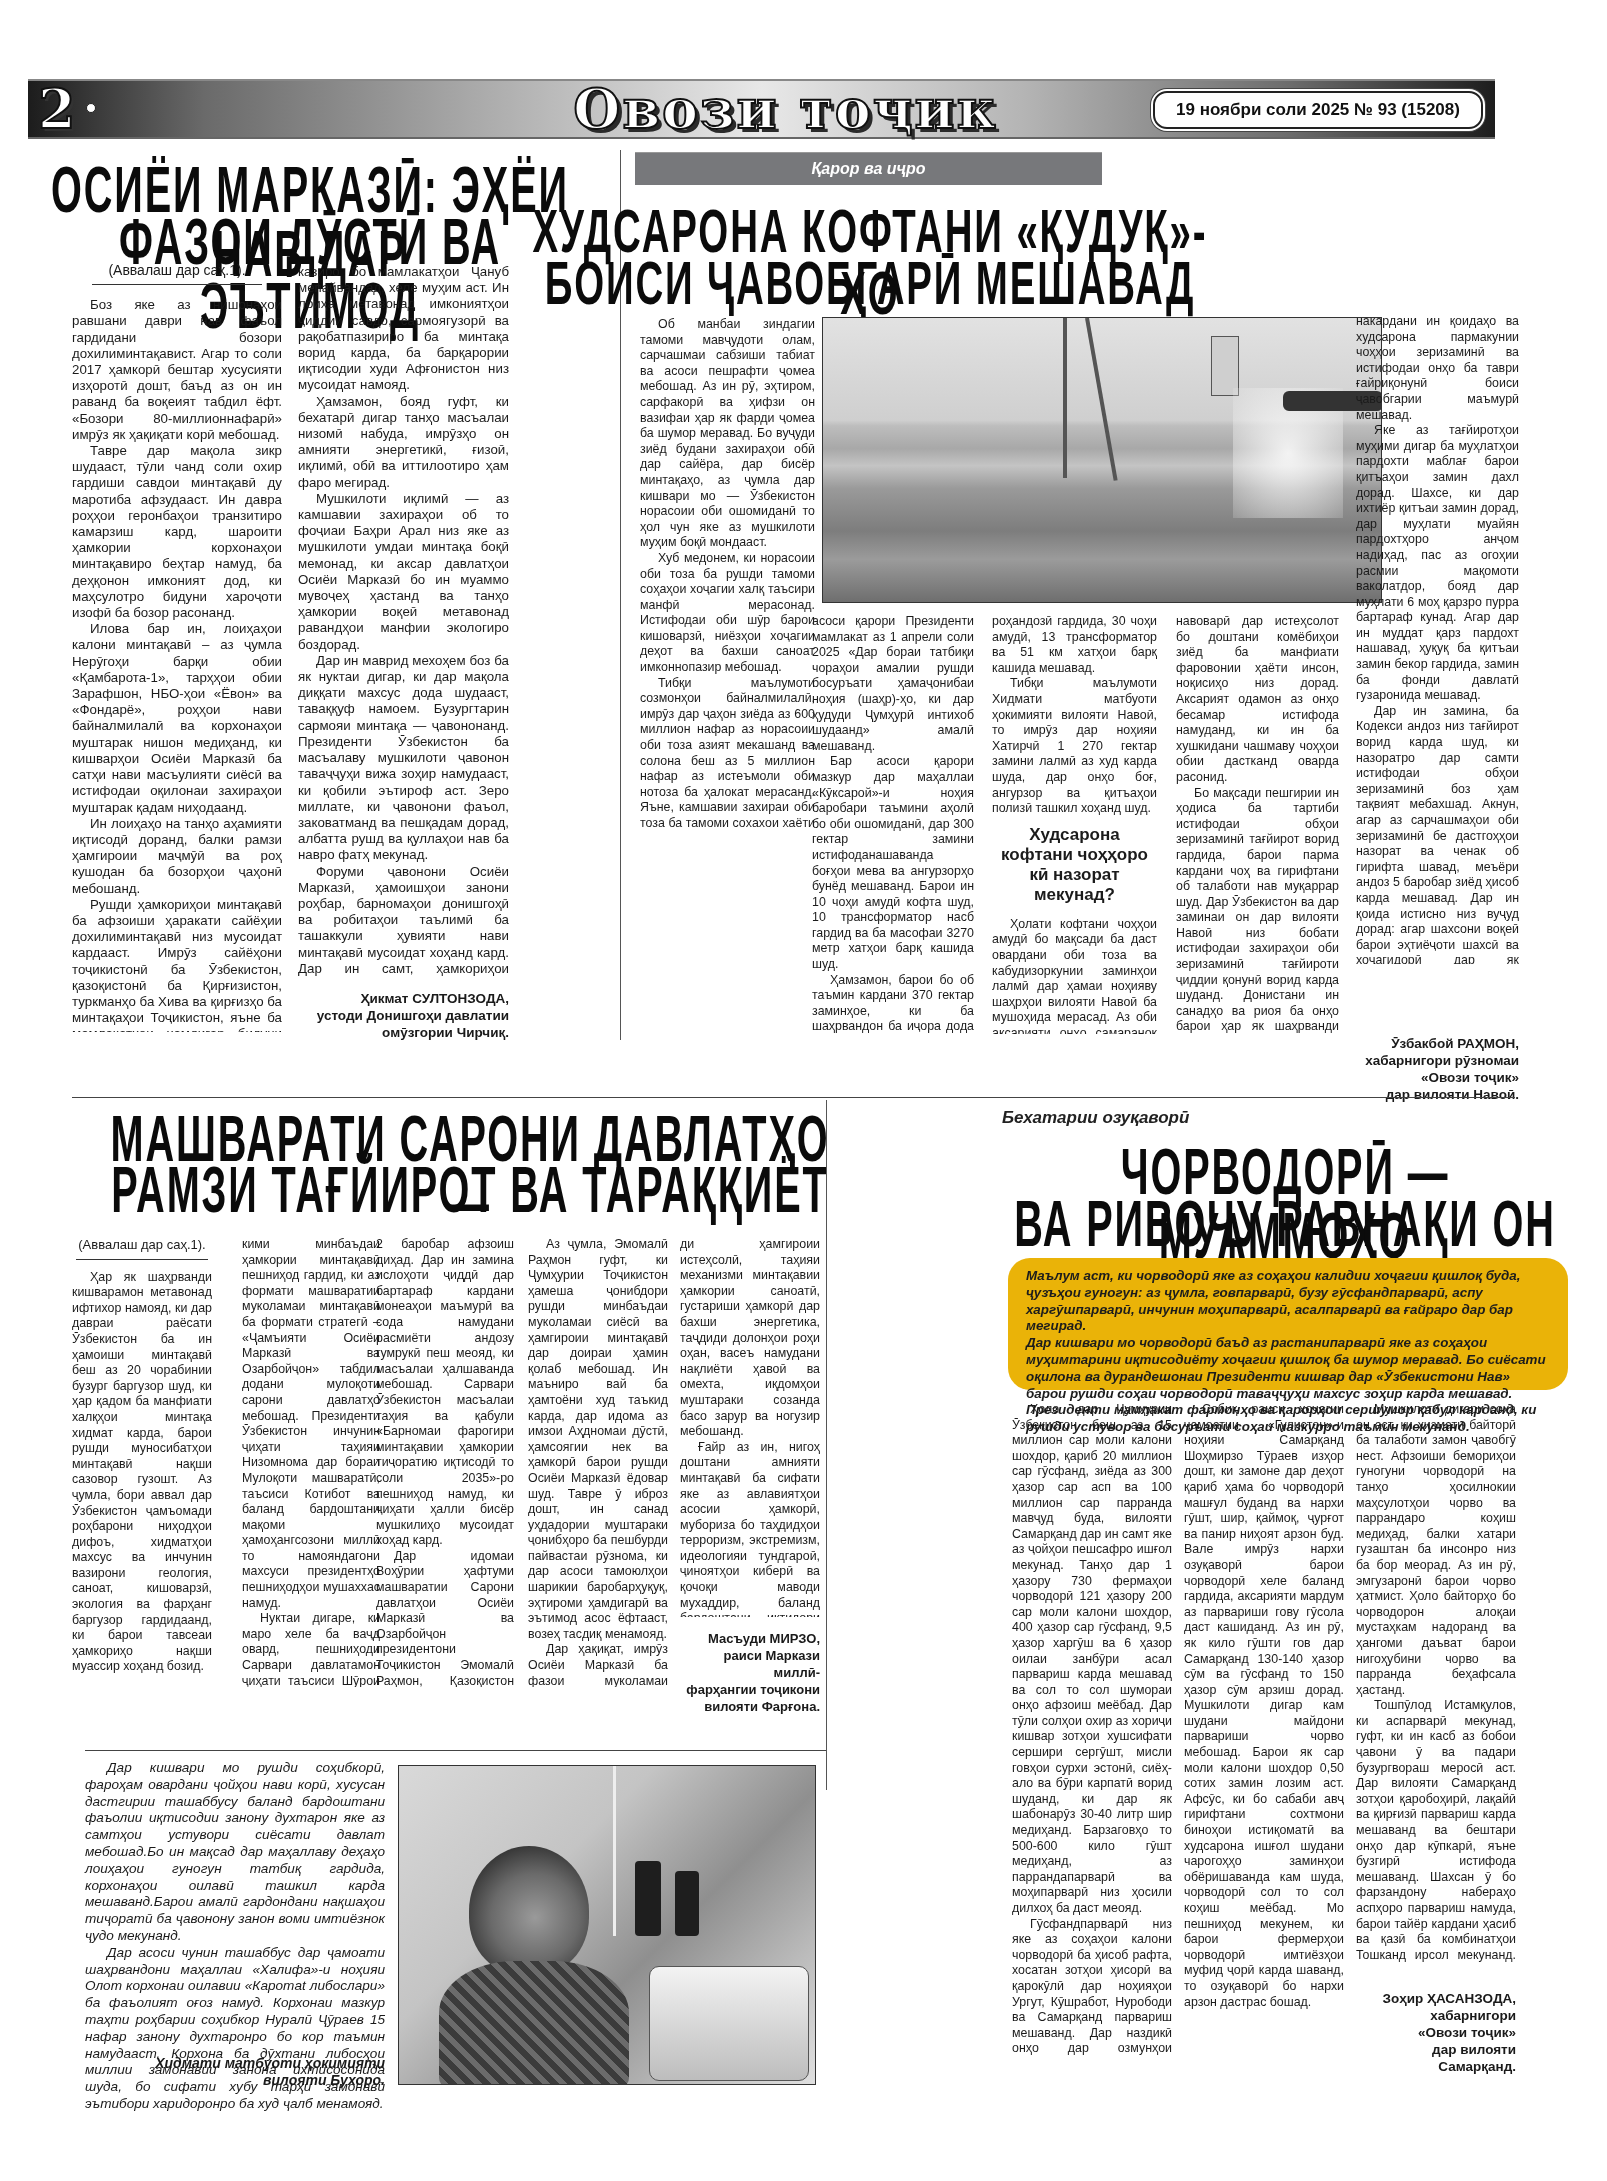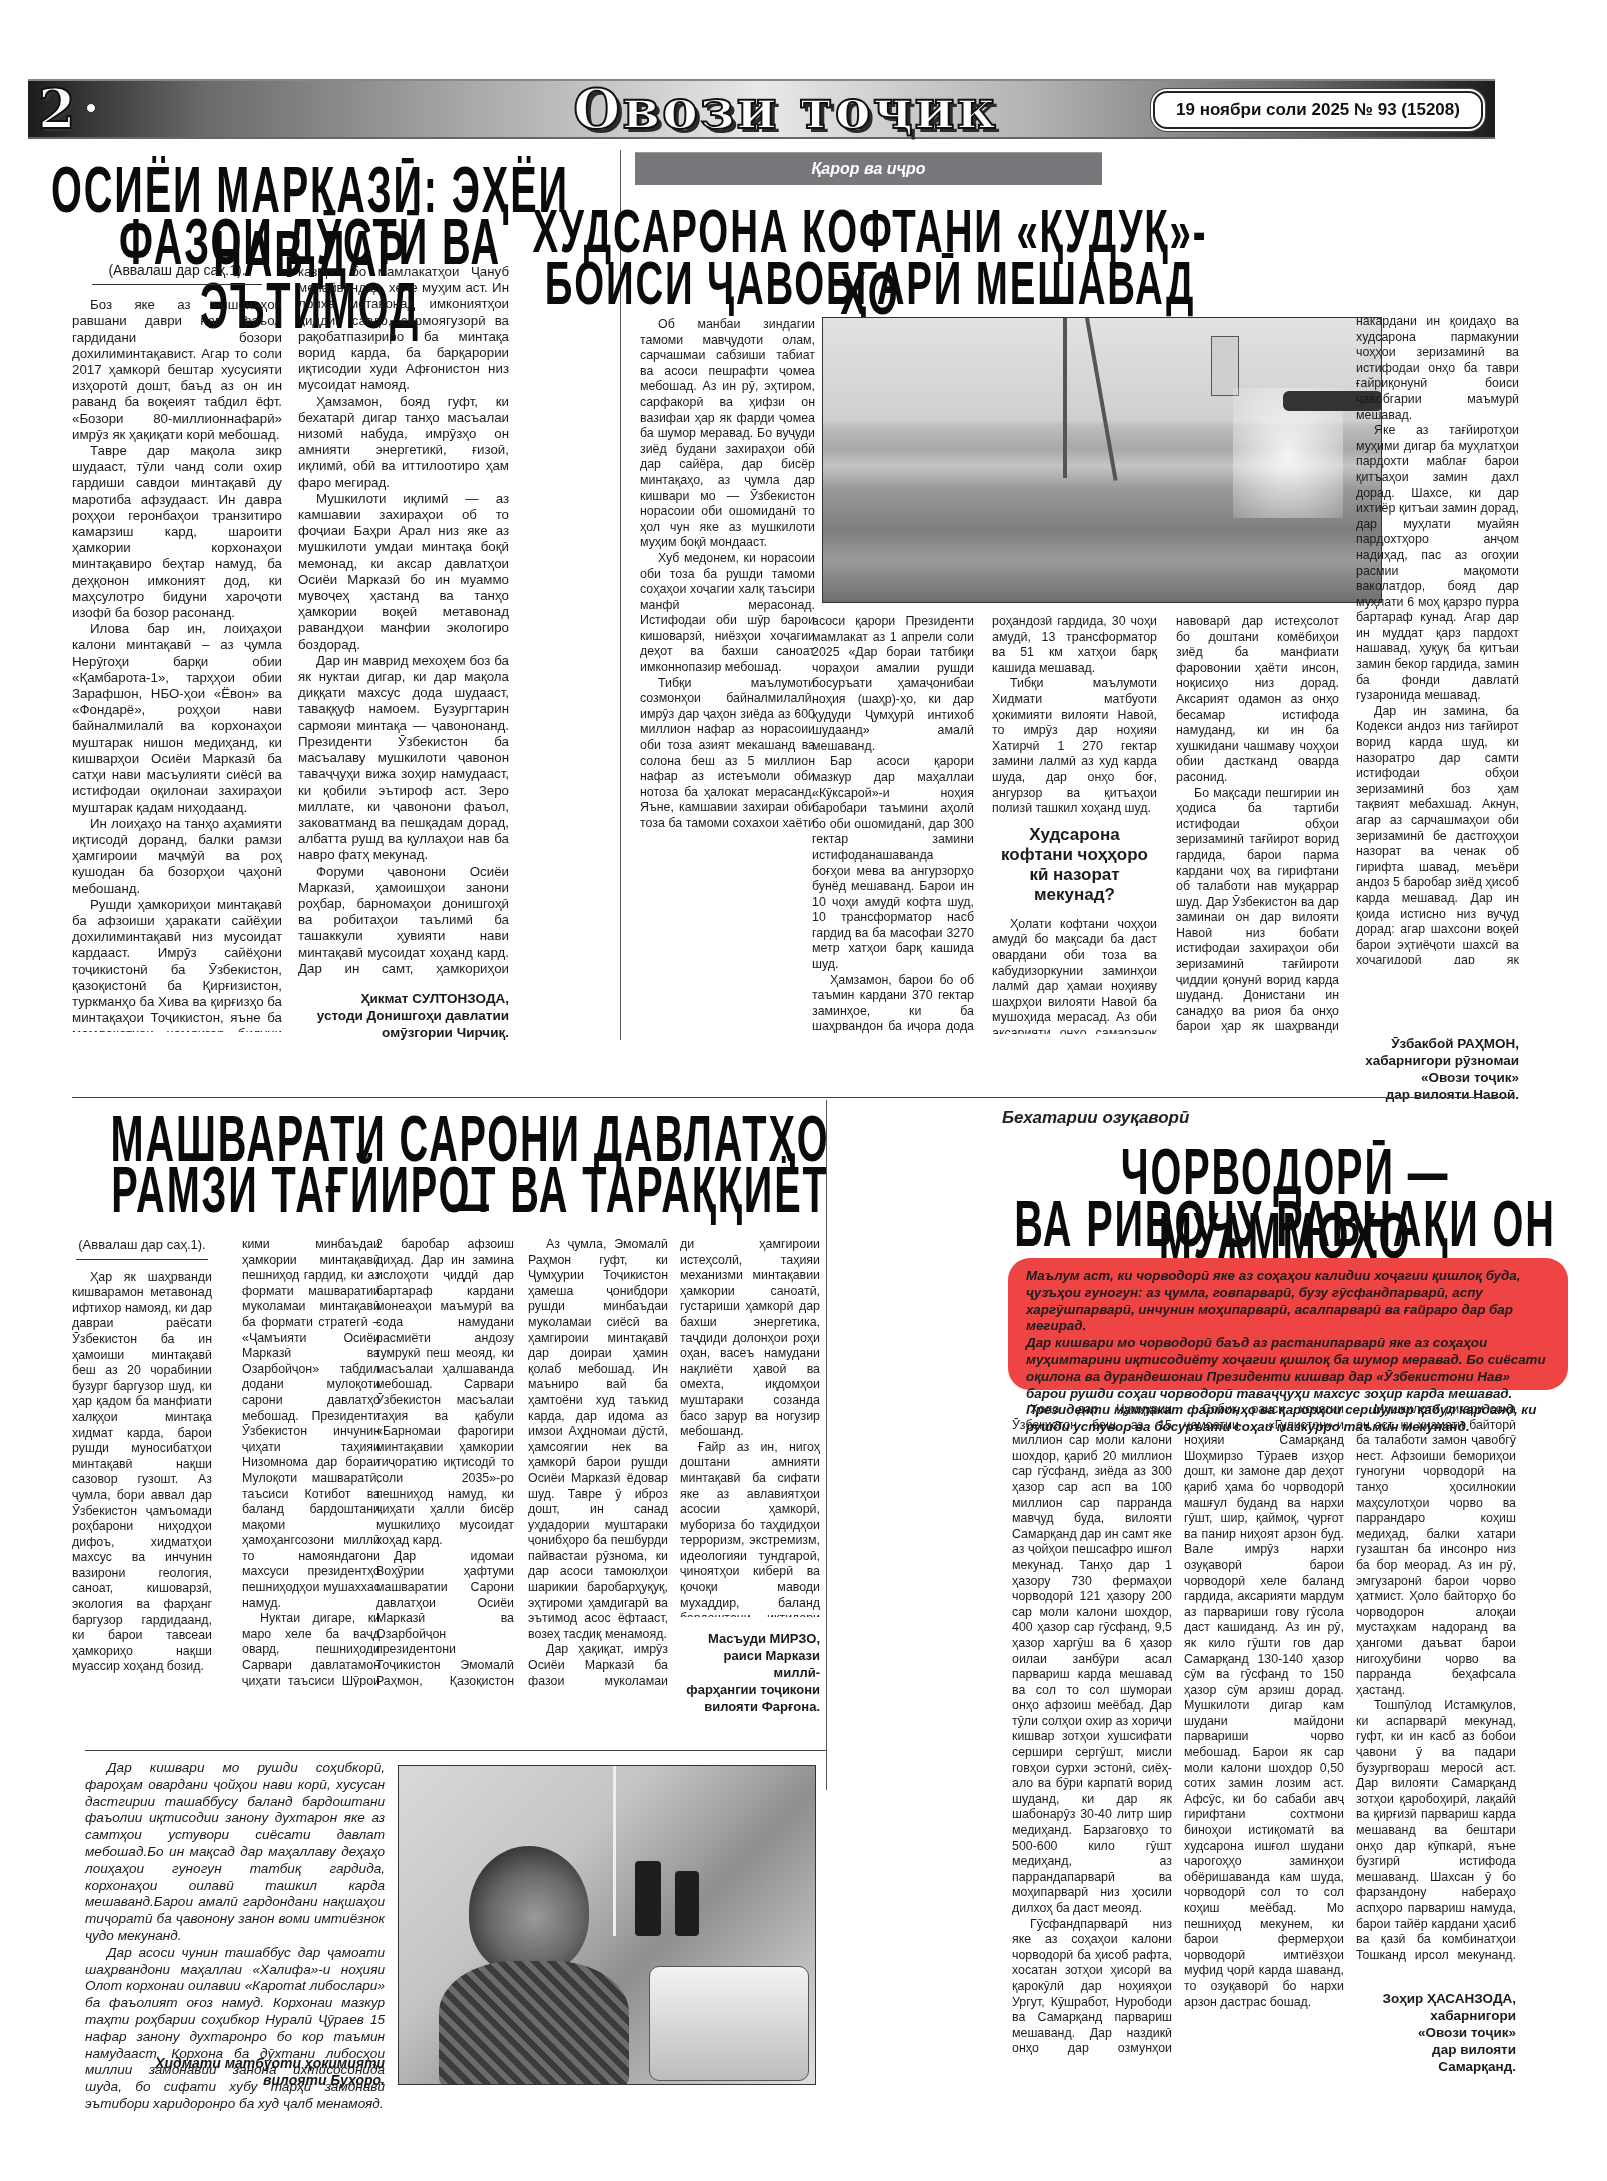--- a/index.html
+++ b/index.html
@@ -71,21 +71,21 @@
   .photo-sewing {
     background: linear-gradient(135deg, #d9d9d9 0%, #c4c4c4 35%, #8f8f8f 60%, #b9b9b9 80%, #e0e0e0 100%);
   }
   .person-head { position: absolute; border-radius: 50% 50% 45% 45%; background: radial-gradient(circle at 55% 55%, #9a9a9a 0%, #6a6a6a 45%, #2e2e2e 80%); }
   .person-body { position: absolute; border-radius: 40% 40% 10% 10%; background: repeating-linear-gradient(45deg, #3b3b3b 0 6px, #6b6b6b 6px 12px); }
   .machine { position: absolute; background: linear-gradient(180deg, #f3f3f3, #bdbdbd); border: 1px solid #555; border-radius: 10px; }
   .spool { position: absolute; background: #1e1e1e; border-radius: 4px; }
 
   .lead-box {
     position: absolute; left: 1008px; top: 1258px; width: 560px; height: 132px;
-    background: #ef4444; border-radius: 22px;
+    background: #eab308; border-radius: 22px;
     padding: 10px 18px; font-style: italic; font-weight: bold; font-size: 13.4px; line-height: 16.8px; color: #1c1c1c;
   }
   .lead-box p { margin: 0; }
   .caption-box { position: absolute; font-style: italic; font-size: 13.6px; line-height: 16.8px; text-align: justify; }
   .caption-box p { text-indent: 22px; }
 </style>
 </head>
 <body>
 
 <div class="masthead">

